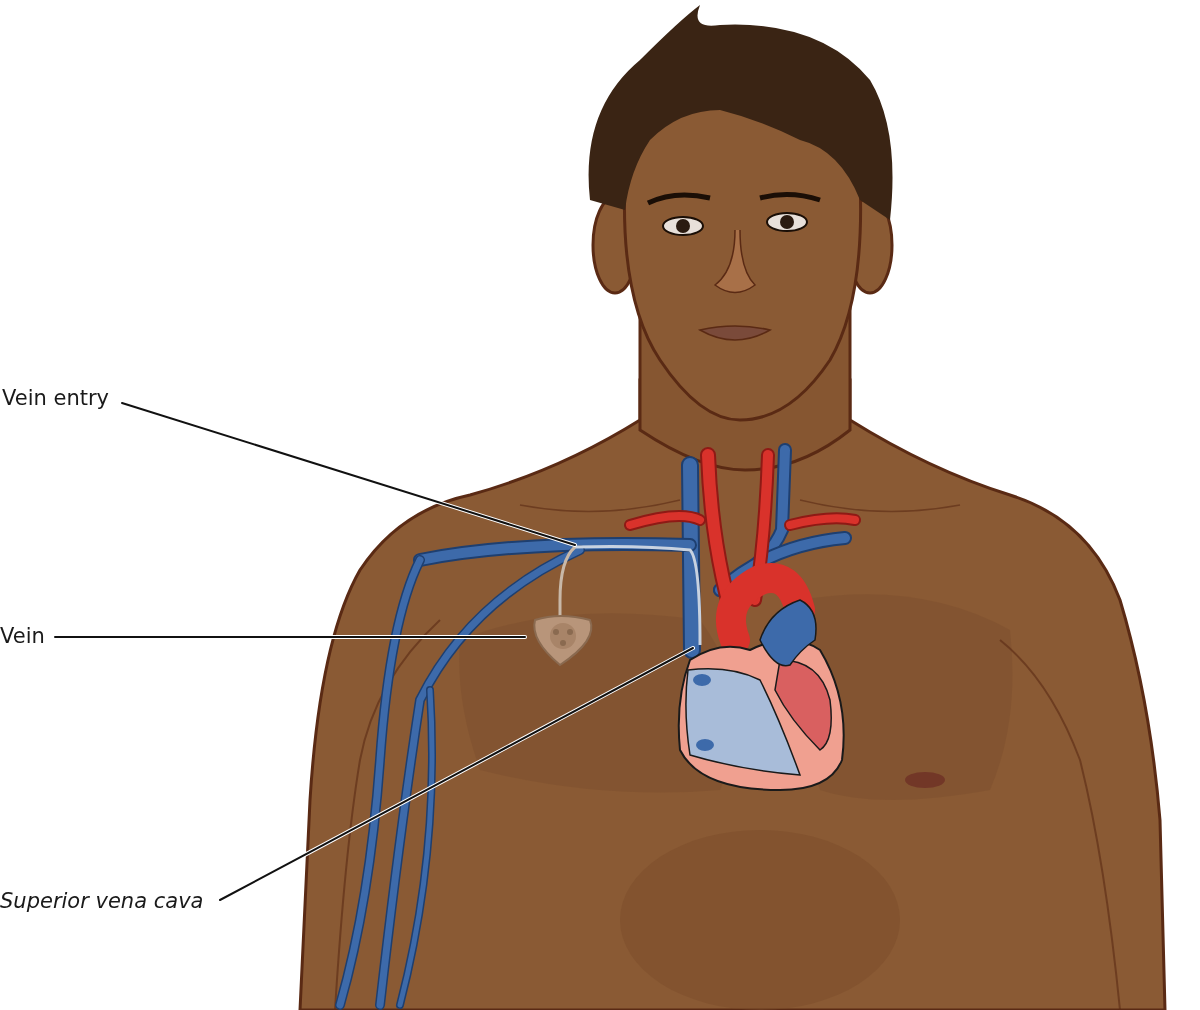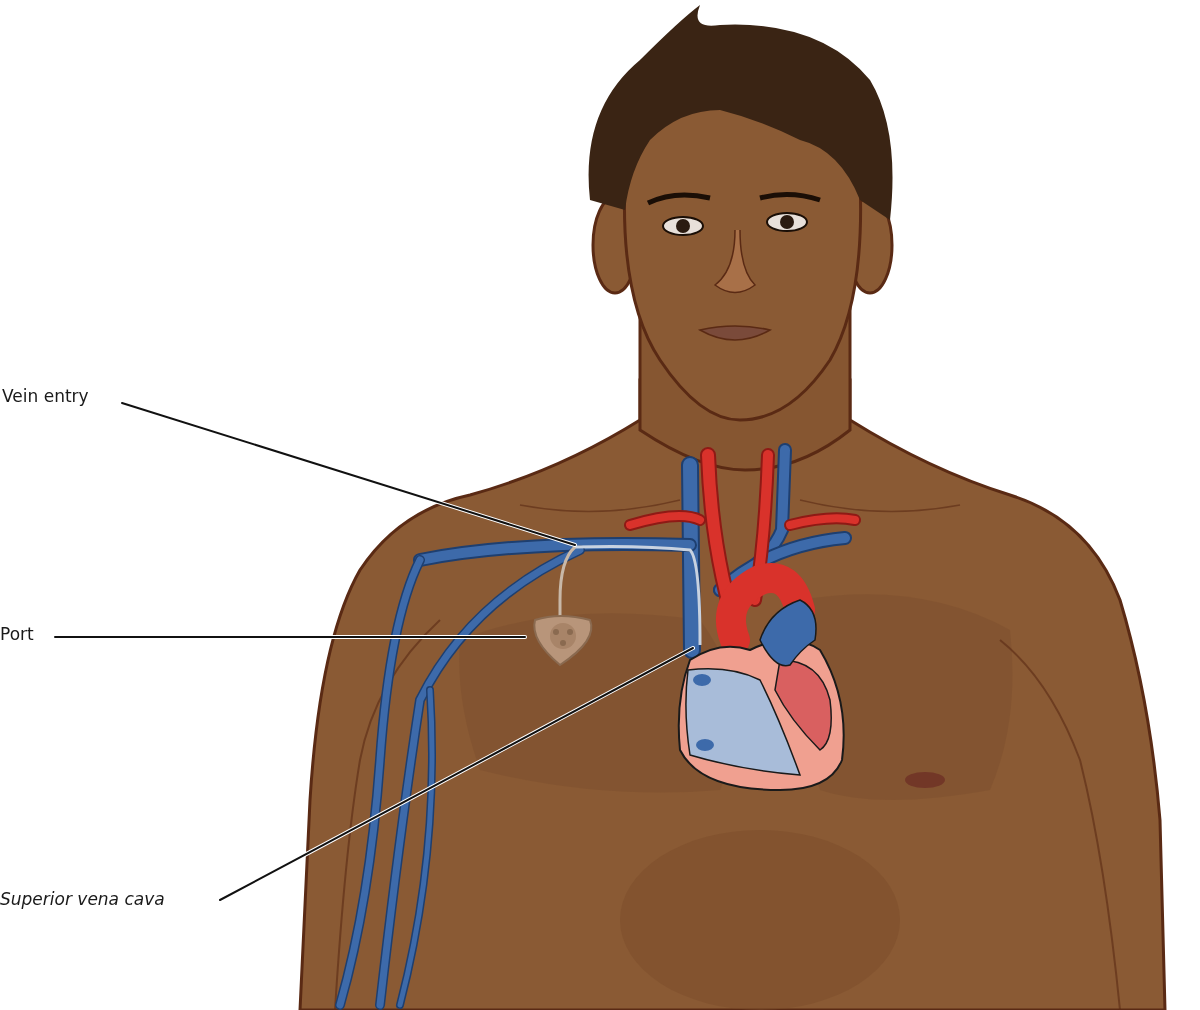--- a/index.html
+++ b/index.html
@@ -1,18 +1,18 @@
 <!DOCTYPE html>
 <html><head>
 <meta charset="utf-8">
 <style>
   html,body{margin:0;padding:0;background:#ffffff;}
   body{width:1200px;height:1010px;position:relative;overflow:hidden;font-family:"DejaVu Sans","Liberation Sans",sans-serif;}
   #art{position:absolute;left:0;top:0;}
-  .label{position:absolute;font-size:17px;color:#1a1a1a;white-space:nowrap;line-height:1;}
+  .label{position:absolute;font-size:21px;color:#1a1a1a;white-space:nowrap;line-height:1;}
 </style>
 </head>
 <body>
 
 <svg id="art" width="1200" height="1010" viewBox="0 0 1200 1010" xmlns="http://www.w3.org/2000/svg">
 
   <g>
     <path d="M300 1010 L310 800 Q320 640 360 570 Q400 510 470 495 Q560 470 640 420 L640 380 L850 380 L850 420 Q930 470 1010 495 Q1090 520 1120 600 Q1150 700 1160 820 L1165 1010 Z" fill="#8a5a34" stroke="#5a2a14" stroke-width="3"></path>
 
     <path d="M460 640 Q560 600 700 620 Q760 700 720 790 Q600 800 480 770 Q455 700 460 640Z" fill="#7e5030" opacity="0.55"></path>
@@ -107,14 +107,14 @@
     <line x1="122" y1="403" x2="575" y2="545" stroke="#ffffff" stroke-width="4"></line>
     <line x1="122" y1="403" x2="575" y2="545" stroke="#111111" stroke-width="2"></line>
     <line x1="55" y1="637" x2="525" y2="637" stroke="#ffffff" stroke-width="4"></line>
     <line x1="55" y1="637" x2="525" y2="637" stroke="#111111" stroke-width="2"></line>
     <line x1="220" y1="900" x2="693" y2="648" stroke="#ffffff" stroke-width="4"></line>
     <line x1="220" y1="900" x2="693" y2="648" stroke="#111111" stroke-width="2"></line>
   </g>
 </svg>
 
 <div class="label" style="left:2px;top:388px;">Vein entry</div>
-<div class="label" style="left:0px;top:626px;">Port</div>
+<div class="label" style="left:0px;top:626px;">Vein</div>
 <div class="label" style="left:0px;top:891px;font-style:italic;">Superior vena cava</div>
 
 </body></html>

